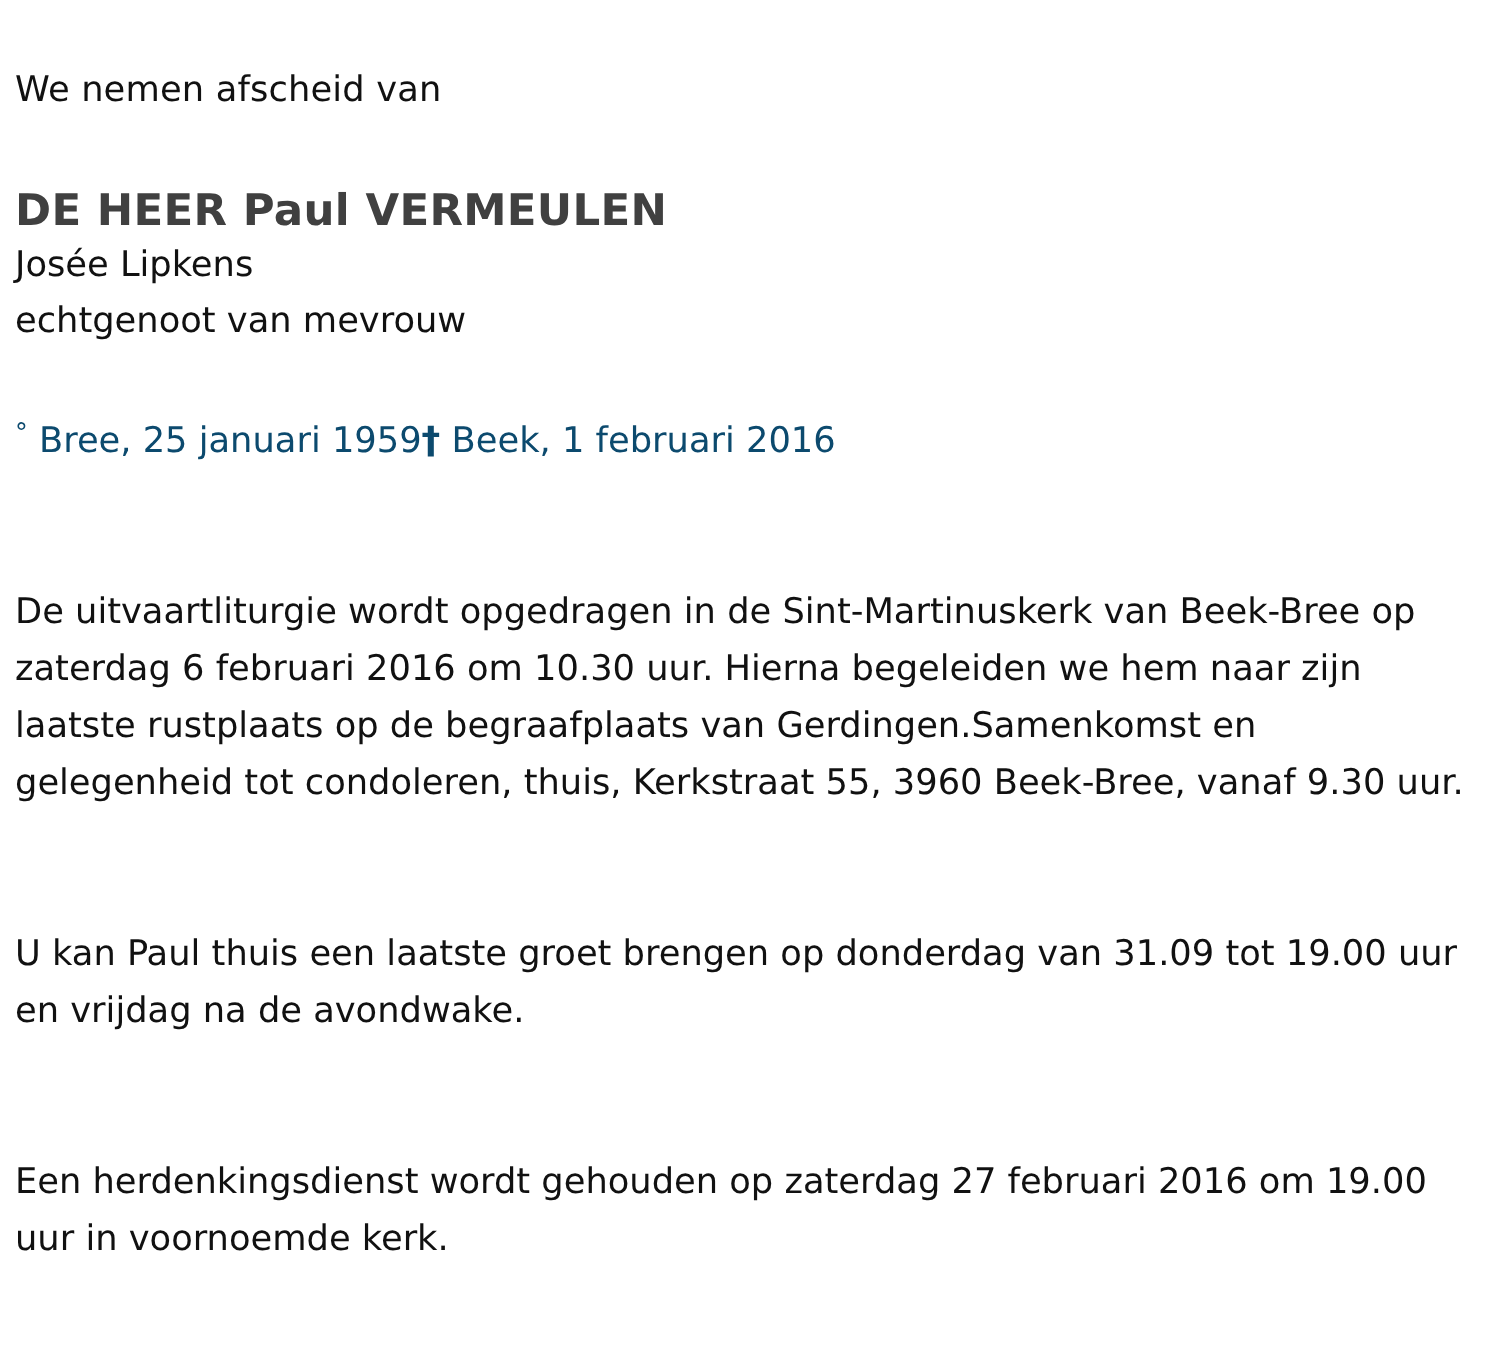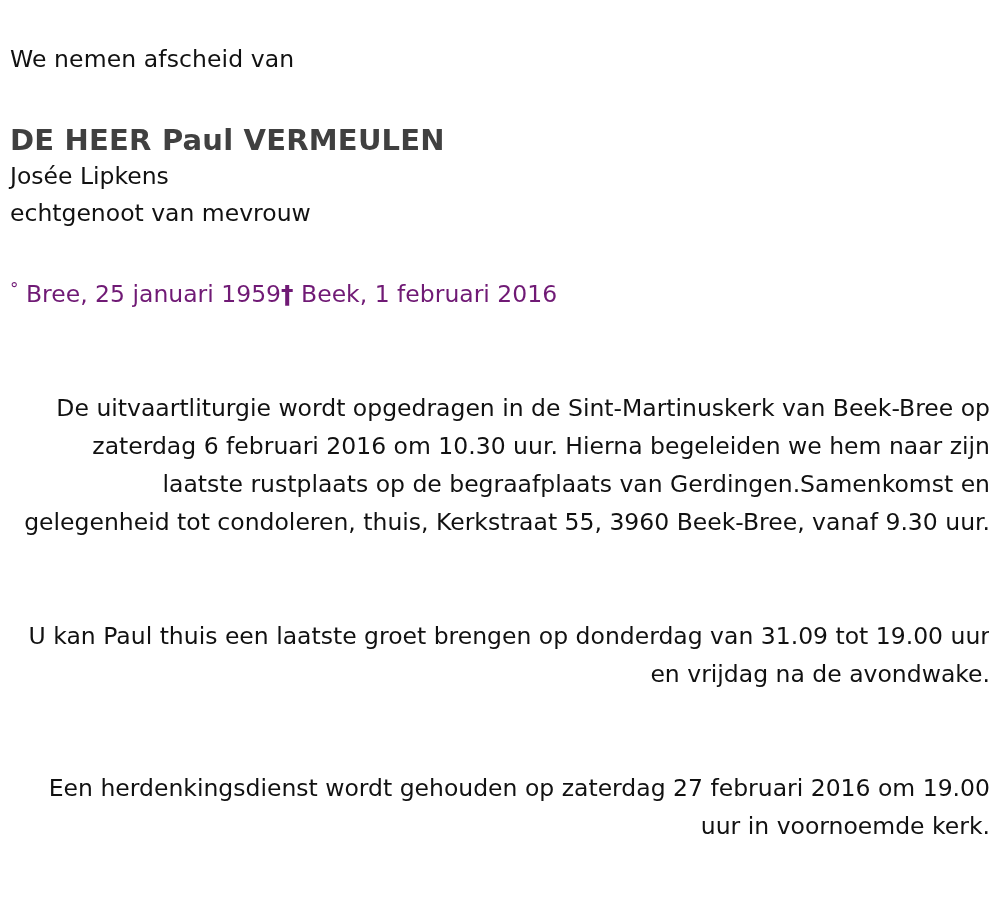--- a/index.html
+++ b/index.html
@@ -68,21 +68,21 @@
     font-size: 23.5px;
     line-height: 37px;
     color: #111111;
     white-space: pre-wrap;
   }
 
   
   .dates-line {
     font-size: 23.5px;
     line-height: 38px;
-    color: #701a75;
+    color: #0c4a6e;
     white-space: pre-wrap;
   }
   .born-symbol {
     font-size: 17px;
     vertical-align: 7px;
     display: inline-block;
   }
   .died-symbol {
     font-weight: 700;
     font-size: 25px;
@@ -95,21 +95,20 @@
   .body-block {
     font-size: 23.5px;
     line-height: 38px;
     color: #111111;
     white-space: pre-wrap;
     max-width: 980px;
   }
   .body-block .para {
     margin: 0;
     white-space: pre-wrap;
-    text-align: right;
   }
 </style>
 </head>
 <body>
 
 <div class="page">
   <div class="notice">
 
     <div class="line intro">We nemen afscheid van</div>
 

